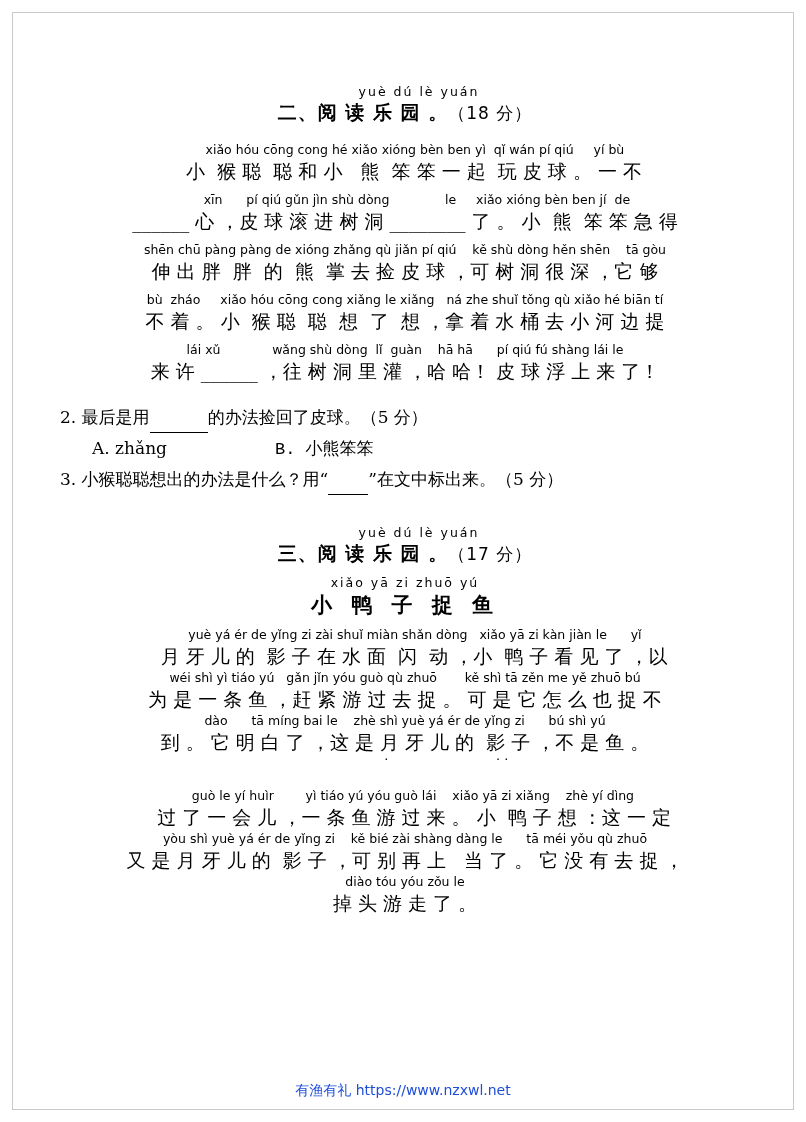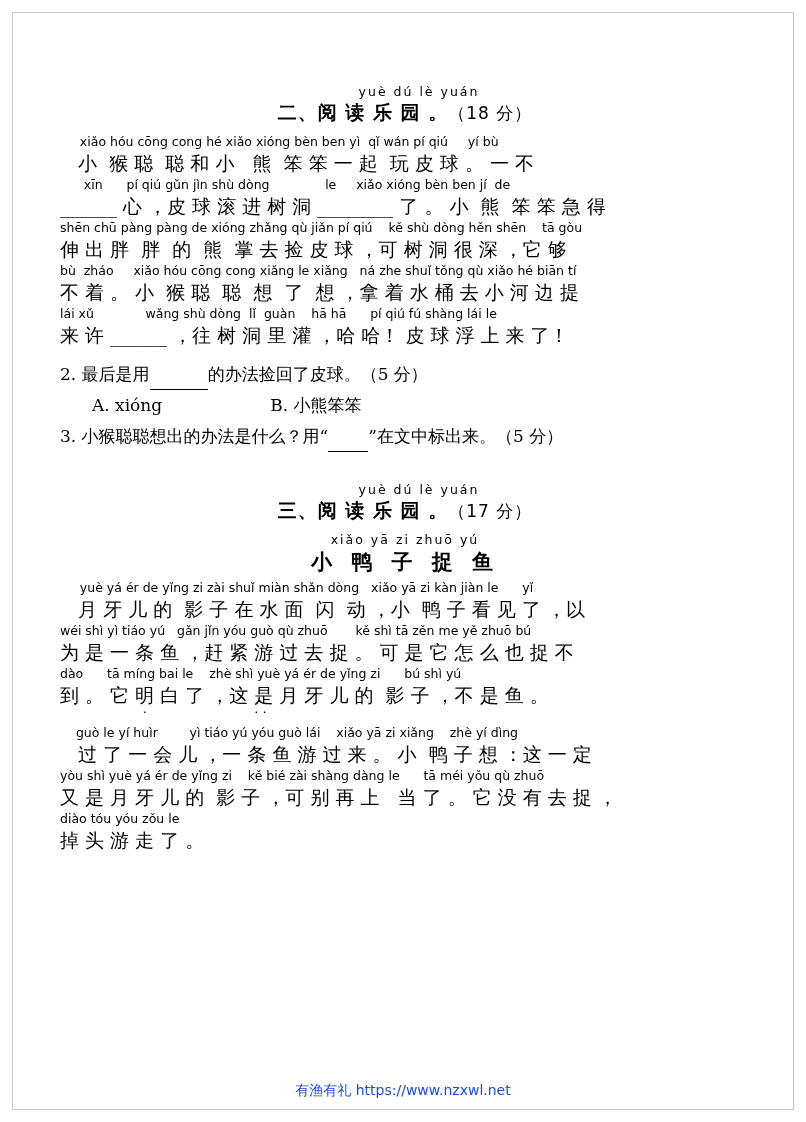--- a/index.html
+++ b/index.html
@@ -51,22 +51,23 @@
     letter-spacing:1px;
     margin-top:1px;
   }
   .sec-title .score{
     font-weight:normal;
     font-size:17px;
   }
 
   
   .pline{
-    margin:0;
+    margin:8px;
     padding:0;
+    text-align:center;
   }
   .py{
     font-size:12.5px;
     line-height:16px;
     white-space:pre;
     font-family:"DejaVu Sans",sans-serif;
     margin:0;
   }
   .hz{
     font-size:19px;
@@ -88,21 +89,21 @@
     display:inline-block;
     border-bottom:1px solid #000;
     vertical-align:baseline;
   }
   .options{
     font-size:17px;
     font-family:"DejaVu Serif","Liberation Serif",serif;
     margin-top:4px;
     padding-left:32px;
   }
-  .options .opt-b{margin-left:108px;}
+  .options .opt-b{margin-left:108px;font-family:Liberation Mono, monospace;}
 
   .gap-lg{height:30px;}
   .gap-md{height:14px;}
   .gap-sm{height:6px;}
 
   
   .story-py{
     font-size:12.5px;
     letter-spacing:2px;
     text-align:center;
@@ -179,21 +180,21 @@
       </div>
 
       <div class="gap-sm"></div>
 
 
       <div class="q">
         <span>2. 最后是用</span><span class="blank" style="width:58px;">&nbsp;</span><span>的办法捡回了皮球。（5 分）</span>
       </div>
 
       <div class="options">
-        <span>A. xióng</span><span class="opt-b">B. 小熊笨笨</span>
+        <span>A. zhǎng</span><span class="opt-b">B. 小熊笨笨</span>
       </div>
 
       <div class="q">
         <span>3. 小猴聪聪想出的办法是什么？用“</span><span class="blank" style="width:40px;">&nbsp;</span><span>”在文中标出来。（5 分）</span>
       </div>
     </div>
 
     <div class="gap-lg"></div>
 
     <div class="section">

